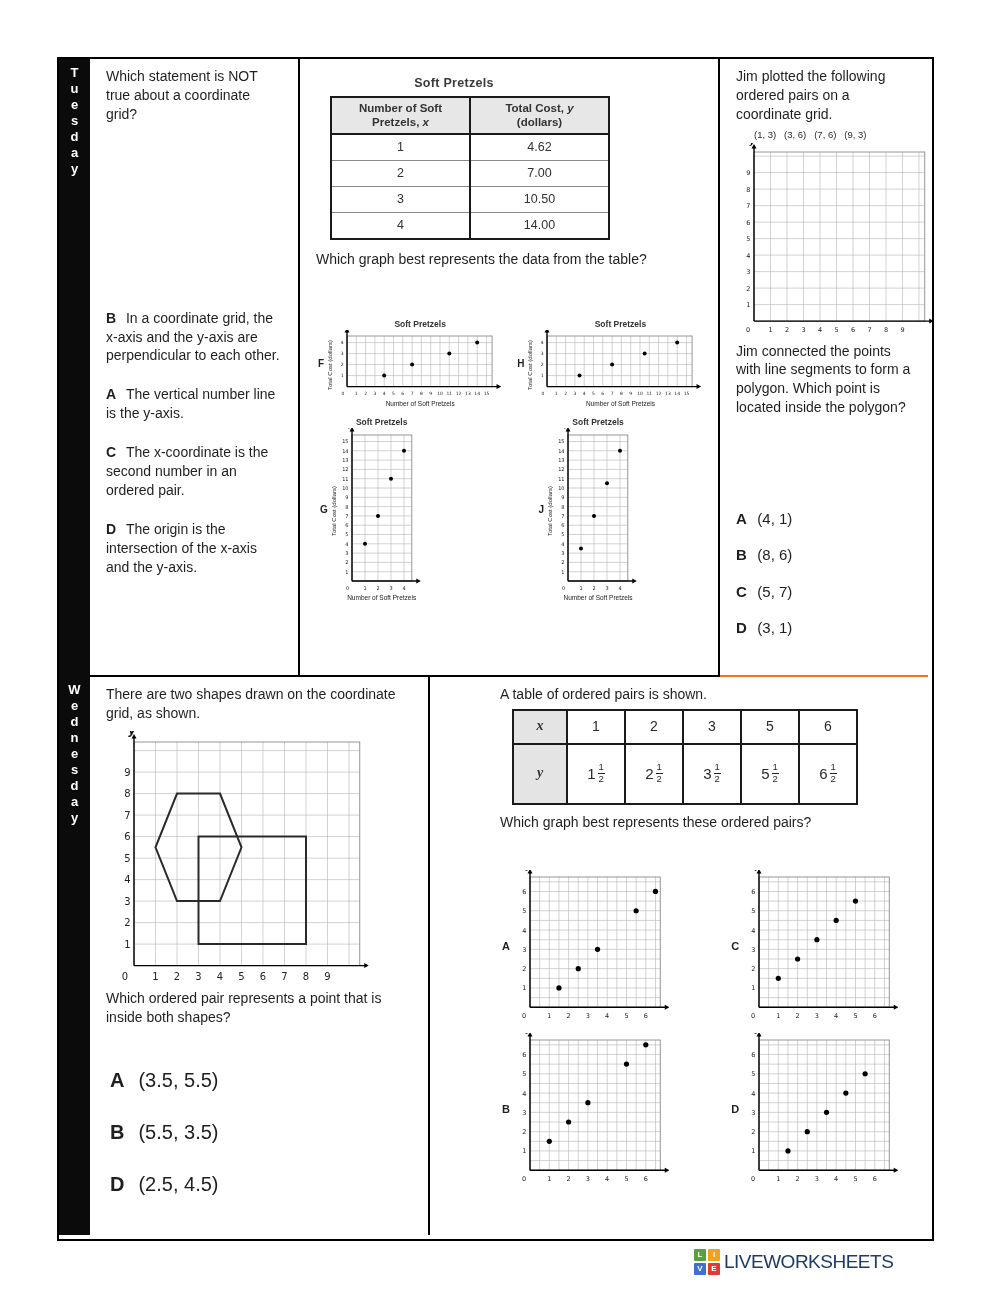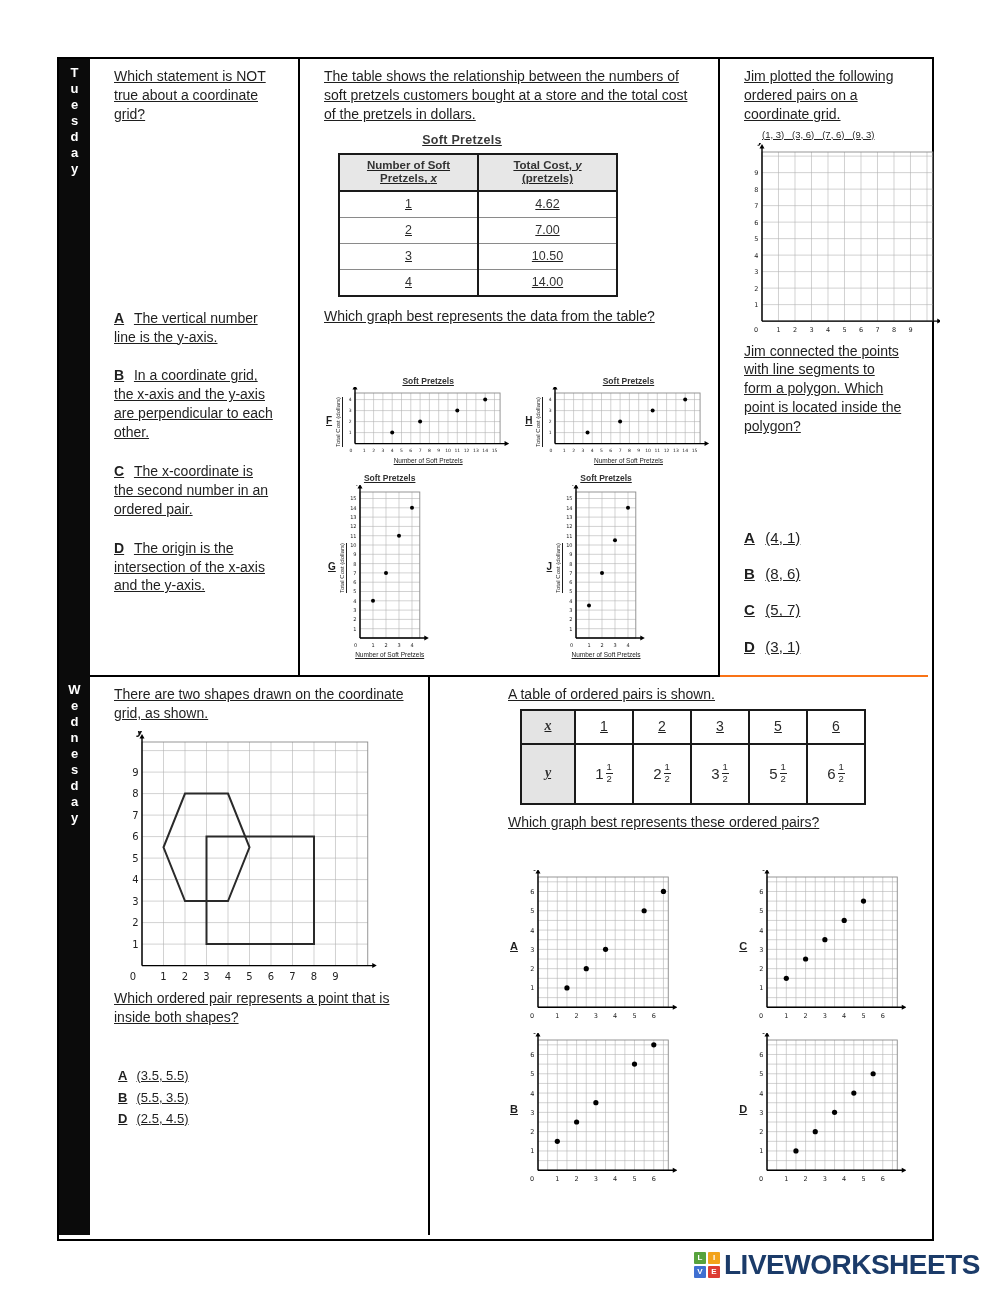--- a/index.html
+++ b/index.html
@@ -1,35 +1,35 @@
 <!DOCTYPE html>
 <html><head>
 <meta charset="utf-8">
 <style>
   html,body{margin:0;padding:0;background:#fff;}
   body{font-family:"Liberation Sans", sans-serif;color:#1f1f1f;}
   .sheet{position:relative;width:1000px;height:1291px;background:#fff;overflow:hidden;}
   .ws{position:absolute;left:57px;top:57px;width:873px;height:1180px;border:2px solid #000;box-sizing:content-box;}
-  .cell{position:absolute;box-sizing:border-box;padding:8px 24px;font-size:14px;line-height:1.35;text-decoration:underline;}
+  .cell{position:absolute;box-sizing:border-box;padding:8px 16px;font-size:14px;line-height:1.35;}
   .dayband{position:absolute;left:0;top:0;width:31px;height:1176px;background:#0b0b0b;}
   .dayletters{position:absolute;left:0;width:31px;display:flex;flex-direction:column;align-items:center;gap:3px;
     color:#fff;font-weight:bold;font-size:13px;line-height:1;}
   .dayletters.t{top:7px}
   .dayletters.w{top:624px}
   .t1{left:31px;top:0;width:210px;height:618px;border-right:2px solid #000;border-bottom:2px solid #000;}
   .t2{left:241px;top:0;width:420px;height:618px;border-right:2px solid #000;border-bottom:2px solid #000;}
   .t3{left:661px;top:0;width:208px;height:618px;border-bottom:2px solid #f97316;}
   .w1{left:31px;top:618px;width:340px;height:558px;border-right:2px solid #000;}
   .w2{left:425px;top:618px;width:418px;height:558px;}
   .choices{display:flex;flex-direction:column;}
   .choice{cursor:pointer;}
   .choice b{margin-right:0.7em;}
   .t1 .choices{margin-top:185px;gap:20px;}
   .t3 .choices{margin-top:92px;gap:16px;font-size:15px;}
-  .w1 .choices{margin-top:40px;gap:4px;font-size:13px;margin-left:4px;}
+  .w1 .choices{margin-top:40px;gap:25px;font-size:20px;margin-left:4px;}
   
   .ptable-title{font-size:12.5px;font-weight:bold;color:#3a3a3a;margin:8px 0 4px 0;width:276px;text-align:center;letter-spacing:.3px;}
   table.ptable{border-collapse:collapse;border:2.5px solid #1a1a1a;margin-left:14px;}
   table.ptable th{background:#e7e7e7;border-bottom:2.5px solid #1a1a1a;font-size:11.5px;font-weight:bold;color:#333;
     padding:4px 6px;width:125px;line-height:1.2;}
   table.ptable th:first-child,table.ptable td:first-child{border-right:2.5px solid #1a1a1a;margin-left:32px;}
   table.ptable td{border-top:1.2px solid #8a8a8a;text-align:center;font-size:12.5px;color:#333;padding:4px 6px;height:16px;}
   .q2-question{margin-top:10px;}
   
   .pg-row{display:flex;margin-top:50px;margin-left:2px;}
@@ -63,21 +63,21 @@
   .abcd-row + .abcd-row{margin-top:10px;}
   .abcd{display:flex;align-items:center;}
   .gletter2{font-size:11px;margin-right:4px;}
   
   [data-graph]{display:inline-block;line-height:0;}
   svg text{font-family:"DejaVu Sans",sans-serif;}
   
   .logo{position:absolute;left:694px;top:1249px;display:flex;align-items:center;gap:4px;cursor:pointer;}
   .logo-ic{display:grid;grid-template-columns:12px 12px;grid-template-rows:12px 12px;gap:2px;}
   .logo-sq{display:flex;align-items:center;justify-content:center;color:#fff;font-size:8px;font-weight:bold;line-height:1;border-radius:1px;}
-  .logo-text{font-size:28px;font-weight:700;color:#1b3b69;letter-spacing:-0.5px;}
+  .logo-text{font-size:19px;font-weight:400;color:#1b3b69;letter-spacing:-0.5px;}
 </style>
 </head>
 <body>
 
 <div class="sheet">
   <div class="ws">
 
     <div class="dayband">
       <div class="dayletters t">
           <span>T</span>
@@ -97,35 +97,34 @@
           <span>s</span>
           <span>d</span>
           <span>a</span>
           <span>y</span>
         </div>
     </div>
 
     <div class="cell t1">
       <div>Which statement is NOT true about a coordinate grid?</div>
       <div class="choices">
+        <div class="choice"><b>B</b><span>In a coordinate grid, the x-axis and the y-axis are perpendicular to each other.</span></div>
         <div class="choice"><b>A</b><span>The vertical number line is the y-axis.</span></div>
-        <div class="choice"><b>B</b><span>In a coordinate grid, the x-axis and the y-axis are perpendicular to each other.</span></div>
         <div class="choice"><b>C</b><span>The x-coordinate is the second number in an ordered pair.</span></div>
         <div class="choice"><b>D</b><span>The origin is the intersection of the x-axis and the y-axis.</span></div>
       </div>
     </div>
 
     <div class="cell t2">
-      <div>The table shows the relationship between the numbers of soft pretzels customers bought at a store and the total cost of the pretzels in dollars.</div>
       <div class="ptable-title">Soft Pretzels</div>
       <table class="ptable">
         <tbody>
             <tr>
           <th><span>Number of Soft</span><br><span>Pretzels,</span> <i>x</i></th>
-          <th><span>Total Cost,</span> <i>y</i><br><span>(pretzels)</span></th>
+          <th><span>Total Cost,</span> <i>y</i><br><span>(dollars)</span></th>
         </tr>
         <tr>
               <td>1</td>
               <td>4.62</td>
             </tr>
         <tr>
               <td>2</td>
               <td>7.00</td>
             </tr>
         <tr>

